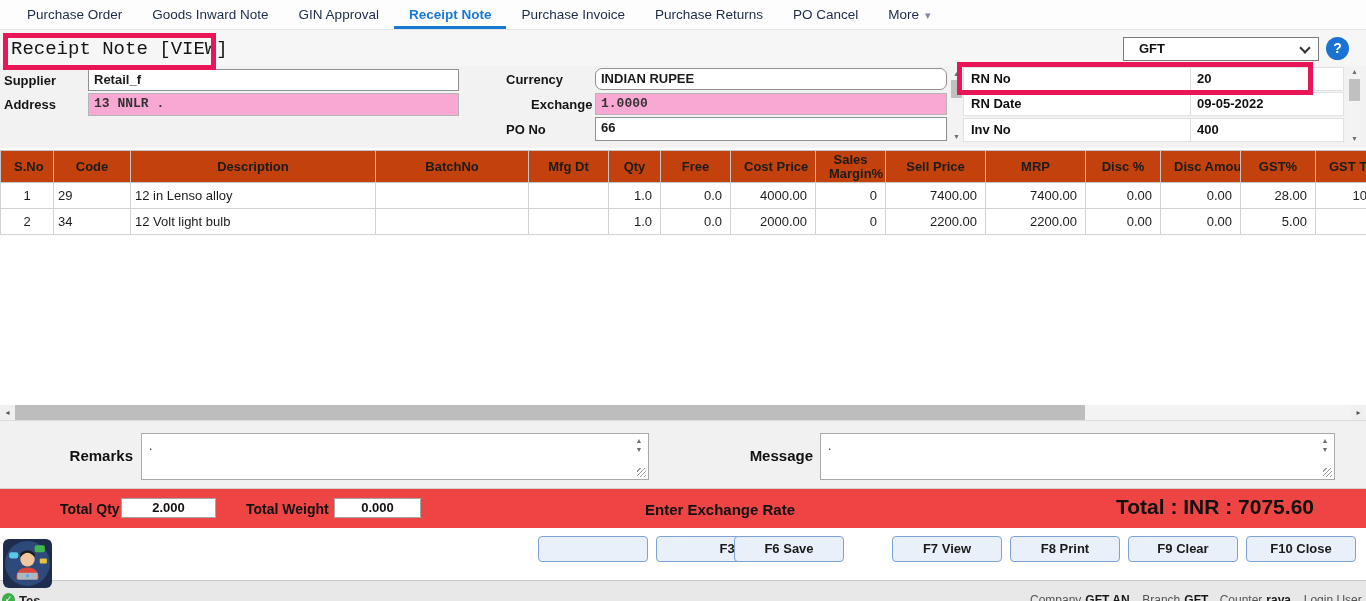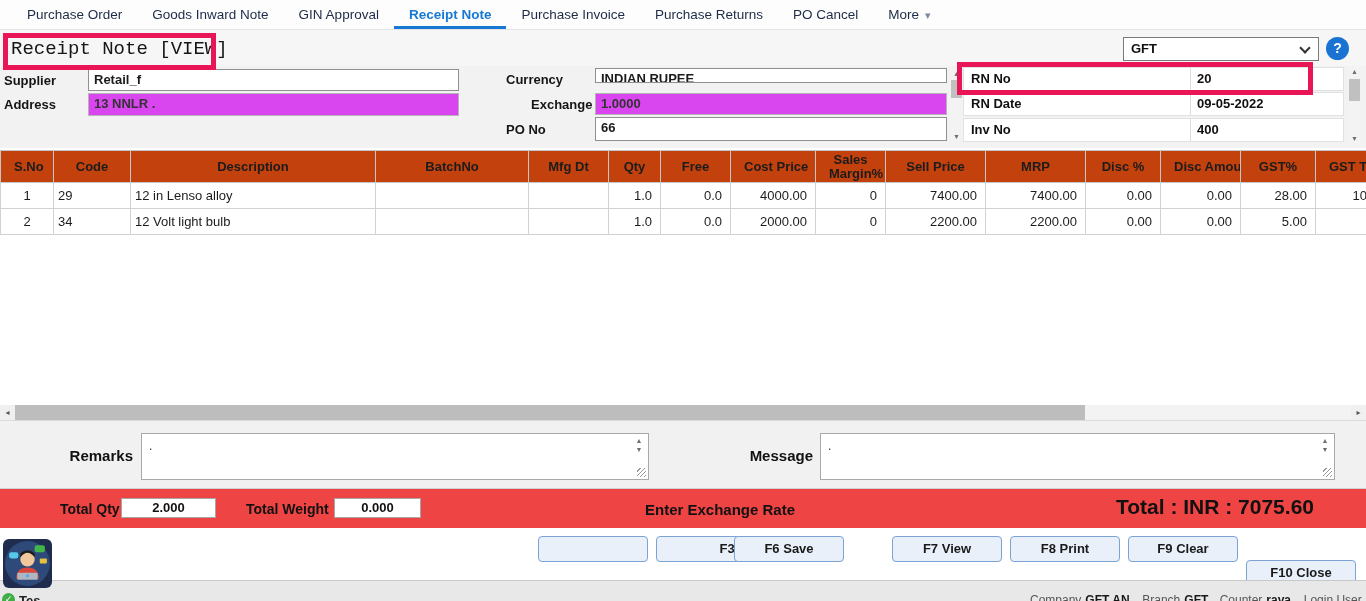--- a/index.html
+++ b/index.html
@@ -16,34 +16,34 @@
   .tab .caret { color:#7c8aa0; font-size:11px; margin-left:6px; }
 
   
   .titlebar { position:absolute; left:0; top:30px; width:1366px; height:36px; background:#f6f6f6;font-family:Liberation Mono, monospace; }
   .page-title { position:absolute; left:11px; top:8px; font-size:19px; color:#161616; }
   .annotation { position:absolute; border:5px solid var(--annotation); pointer-events:none; z-index:50; }
   .anno-title { left:3px; top:33px; width:213px; height:37px; }
   .anno-rn    { left:957px; top:62px; width:356px; height:33px; }
   .company-select { position:absolute; left:1123px; top:37px; width:196px; height:24px;
                     background:#fff; border:1px solid #7a7a7a; font-size:13px; font-weight:700;
-                    color:#111; line-height:22px; padding-left:7px; cursor:pointer; }
+                    color:#111; line-height:22px; padding-left:15px; cursor:pointer; }
   .company-select .chev { position:absolute; right:9px; top:6px; width:8px; height:8px;
                           border-right:2px solid #333; border-bottom:2px solid #333;
                           transform:rotate(45deg); }
   .help-btn { position:absolute; left:1326px; top:37px; width:23px; height:23px; border-radius:50%;
               background:var(--help-bg); color:#fff; font-size:14px; font-weight:700;
               text-align:center; line-height:23px; cursor:pointer; }
 
   
   .formpanel { position:absolute; left:0; top:66px; width:1366px; height:82px; background:#f2f2f2; }
   .flabel { position:absolute; font-size:13px; font-weight:700; color:#151515; white-space:nowrap; }
   .fbox { position:absolute; background:#fff; border:1px solid #8f8f8f; font-size:13px; font-weight:700;
           color:#1b1b1b; padding:2px 0 8px 5px; overflow:hidden; white-space:nowrap; }
-  .fbox.ro { background:#d946ef; border-color:#b5b5b5; color:#333; }
+  .fbox.ro { background:#f9a8d4; border-color:#b5b5b5; color:#333;font-family:Liberation Mono, monospace; }
   .rrow { position:absolute; height:24px; background:#fff; border:1px solid #e2e2e2; display:flex; }
   .rrow .rlabel { width:227px; border-right:1px solid #ddd; font-size:13px; font-weight:700;
                   color:#111; padding:3px 0 0 7px; }
   .rrow .rvalue { flex:1; font-size:13px; font-weight:700; color:#111; padding:3px 0 0 6px; }
 
   
   .vscroll { position:absolute; width:13px; background:#f3f3f3; }
   .vscroll .arr { position:absolute; left:0; width:13px; height:11px; font-size:7px; color:#6f6f6f;
                   text-align:center; line-height:11px; cursor:pointer; }
   .vscroll .thumb { position:absolute; left:1px; width:11px; background:#c0c0c0; cursor:pointer; }
@@ -131,21 +131,21 @@
   </div>
   <div class="help-btn">?</div>
 
   <div class="formpanel">
     <div class="flabel" style="left:4px; top:7px;">Supplier</div>
     <div class="fbox" style="left:88px; top:3px;  width:371px; height:22px;">Retail_f</div>
     <div class="flabel" style="left:4px; top:31px;">Address</div>
     <div class="fbox ro" style="left:88px; top:27px; width:371px; height:23px;">13 NNLR .</div>
 
     <div class="flabel" style="left:506px; top:6px;">Currency</div>
-    <div class="fbox" style="left:595px; top:2px;  width:352px; height:15px;">INDIAN RUPEE</div>
+    <div class="fbox" style="left:595px; top:2px;  width:352px; height:22px;border-radius:7px;">INDIAN RUPEE</div>
     <div class="flabel" style="left:503px; top:31px;padding-left:28px;">Exchange Rate</div>
     <div class="fbox ro" style="left:595px; top:27px; width:352px; height:22px;">1.0000</div>
     <div class="flabel" style="left:506px; top:56px;">PO No</div>
     <div class="fbox" style="left:595px; top:51px; width:352px; height:24px;">66</div>
 
     <div class="vscroll" style="left:950px; top:2px; height:74px;">
       <div class="arr" style="top:0;">▲</div>
       <div class="thumb" style="top:12px; height:18px;"></div>
       <div class="arr" style="bottom:0;">▼</div>
     </div>
@@ -284,21 +284,21 @@
     <div class="grand-total">Total : INR : 7075.60</div>
   </div>
 
   <div class="btnrow">
     <button class="fbtn" style="left:538px;"></button>
     <button class="fbtn" style="left:656px;text-align:right;">F3 New</button>
     <button class="fbtn" style="left:734px;">F6 Save</button>
     <button class="fbtn" style="left:892px;">F7 View</button>
     <button class="fbtn" style="left:1010px;">F8 Print</button>
     <button class="fbtn" style="left:1128px;">F9 Clear</button>
-    <button class="fbtn" style="left:1246px;margin-top:24px;">F10 Close</button>
+    <button class="fbtn" style="left:1246px;">F10 Close</button>
   </div>
 
   <div class="statusbar">
     <div class="statustext">
       <span class="sl">Company</span><b>GFT AN,</b>
       <span class="sl">Branch</span><b>GFT,</b>
       <span class="sl">Counter</span><b>raya,</b>
       <span class="sl">Login User</span><b>admin</b>
     </div>
   </div>

